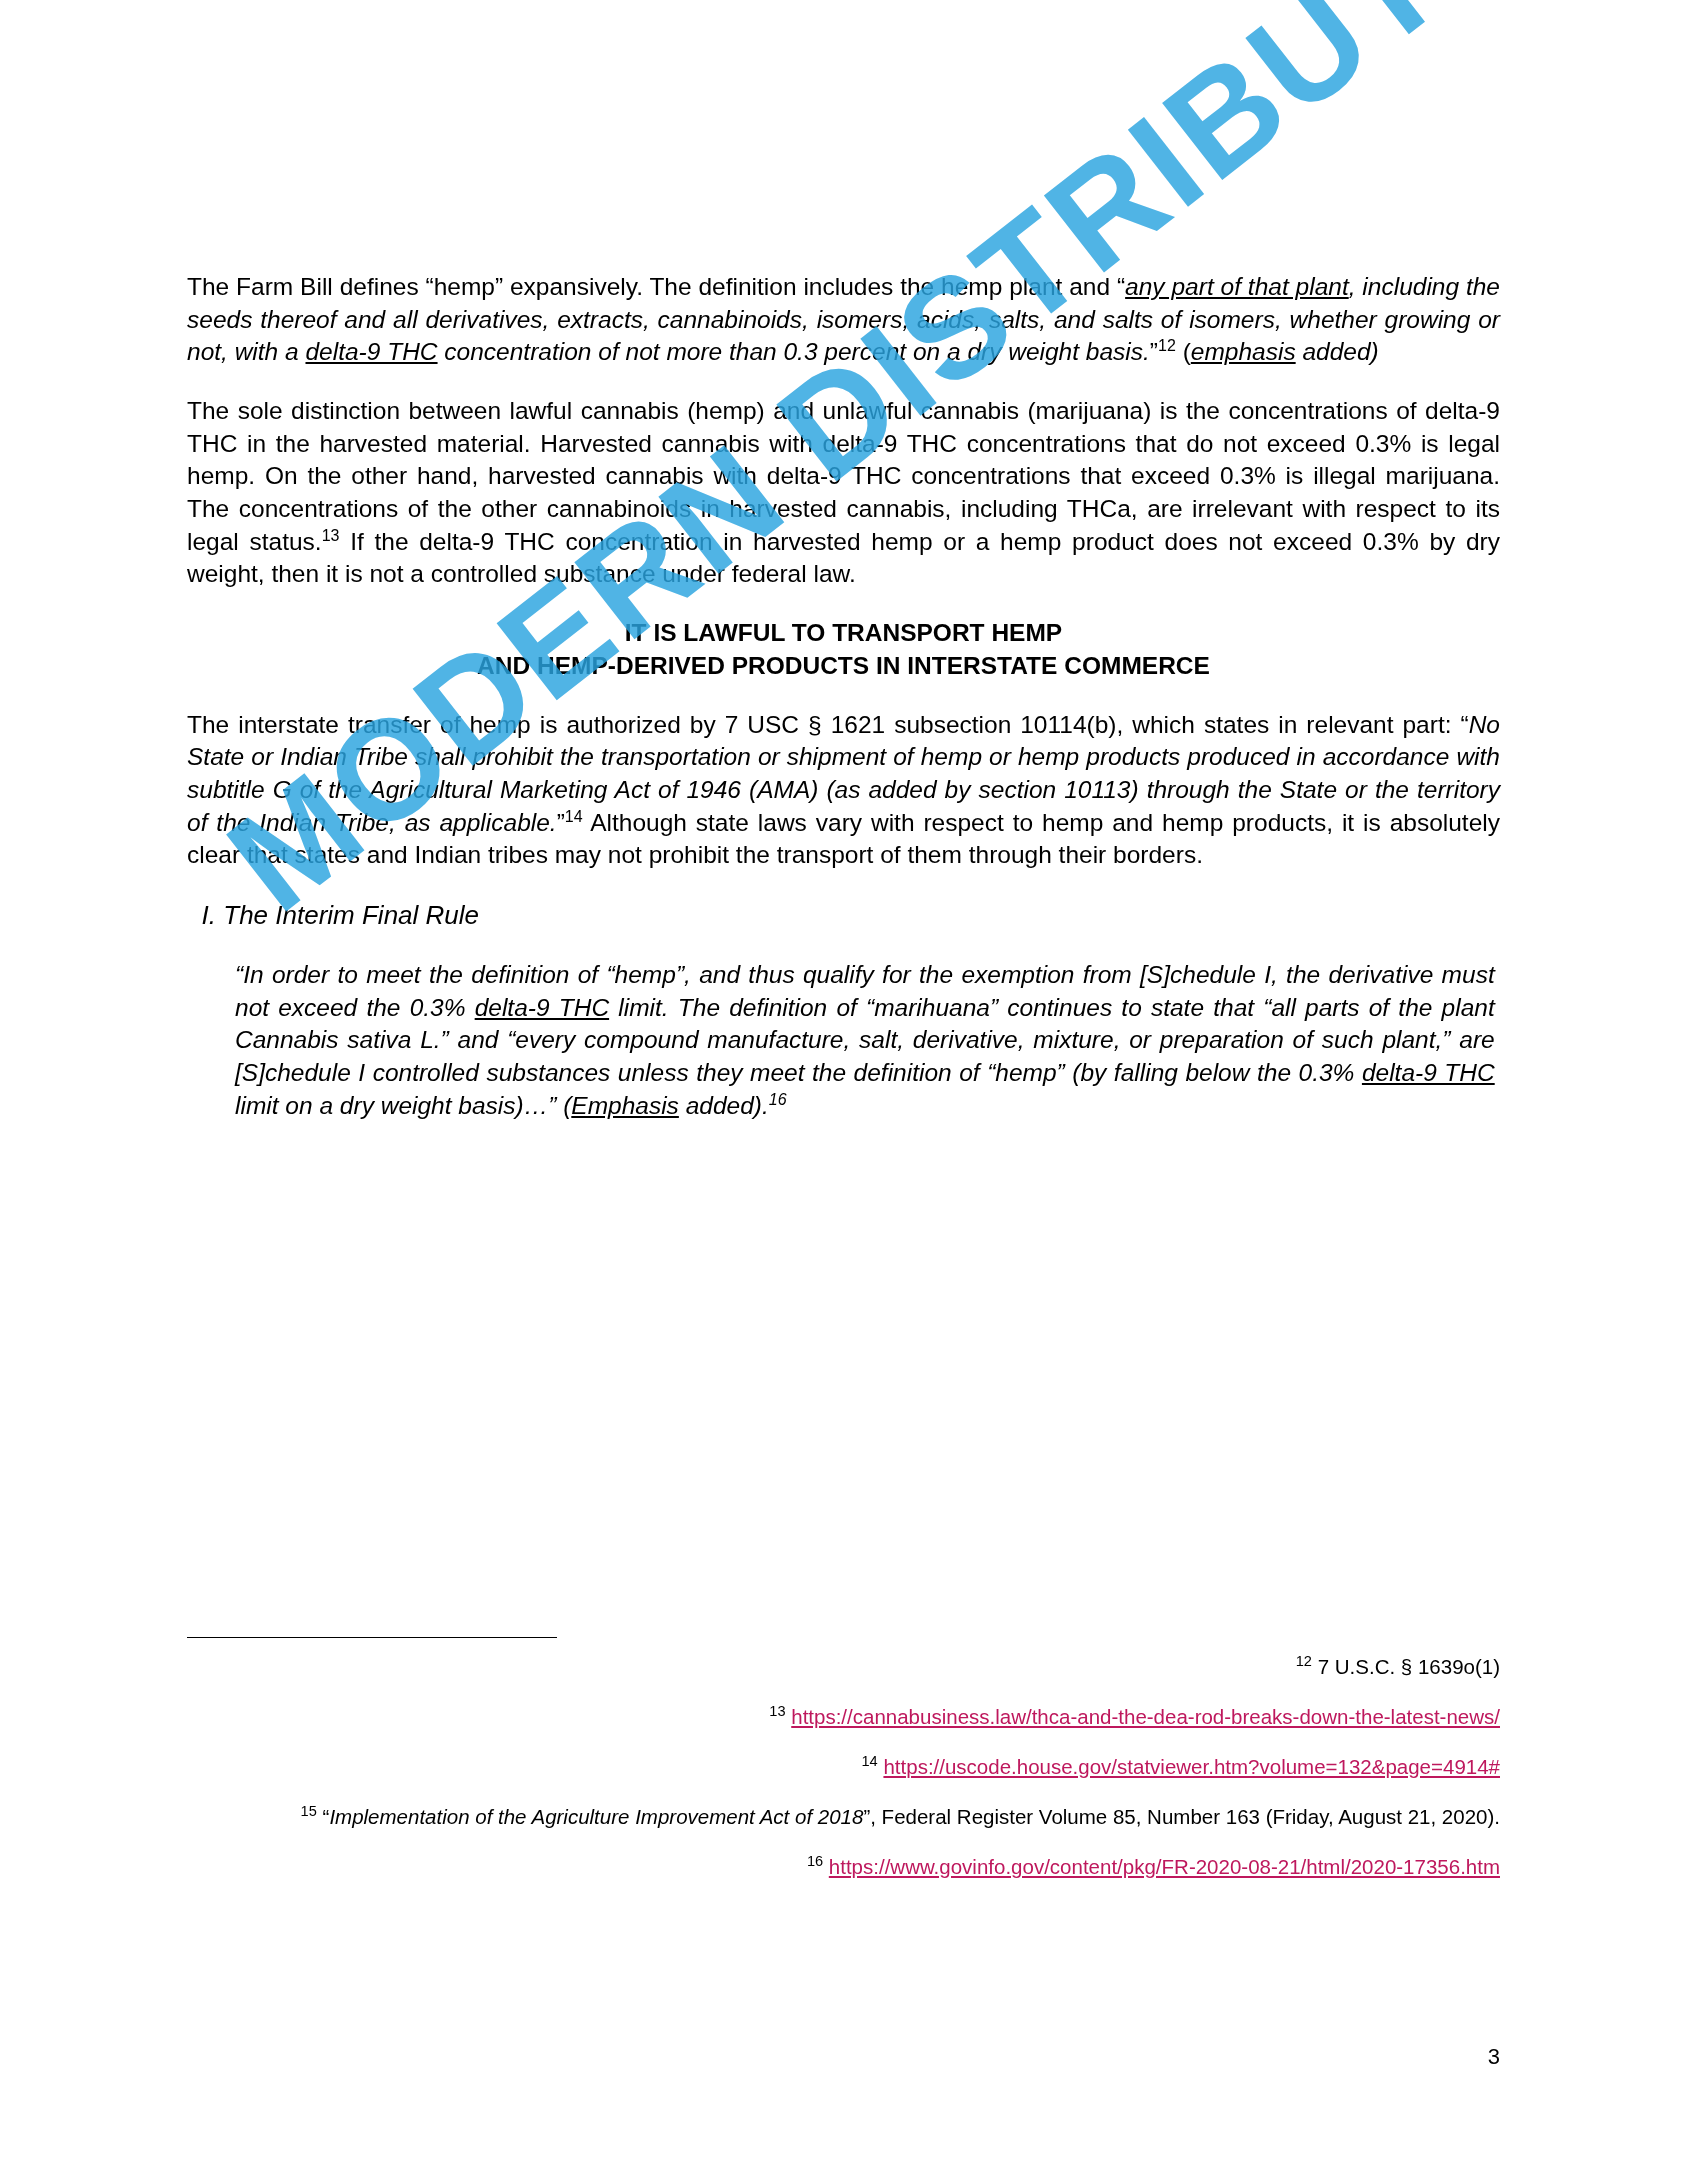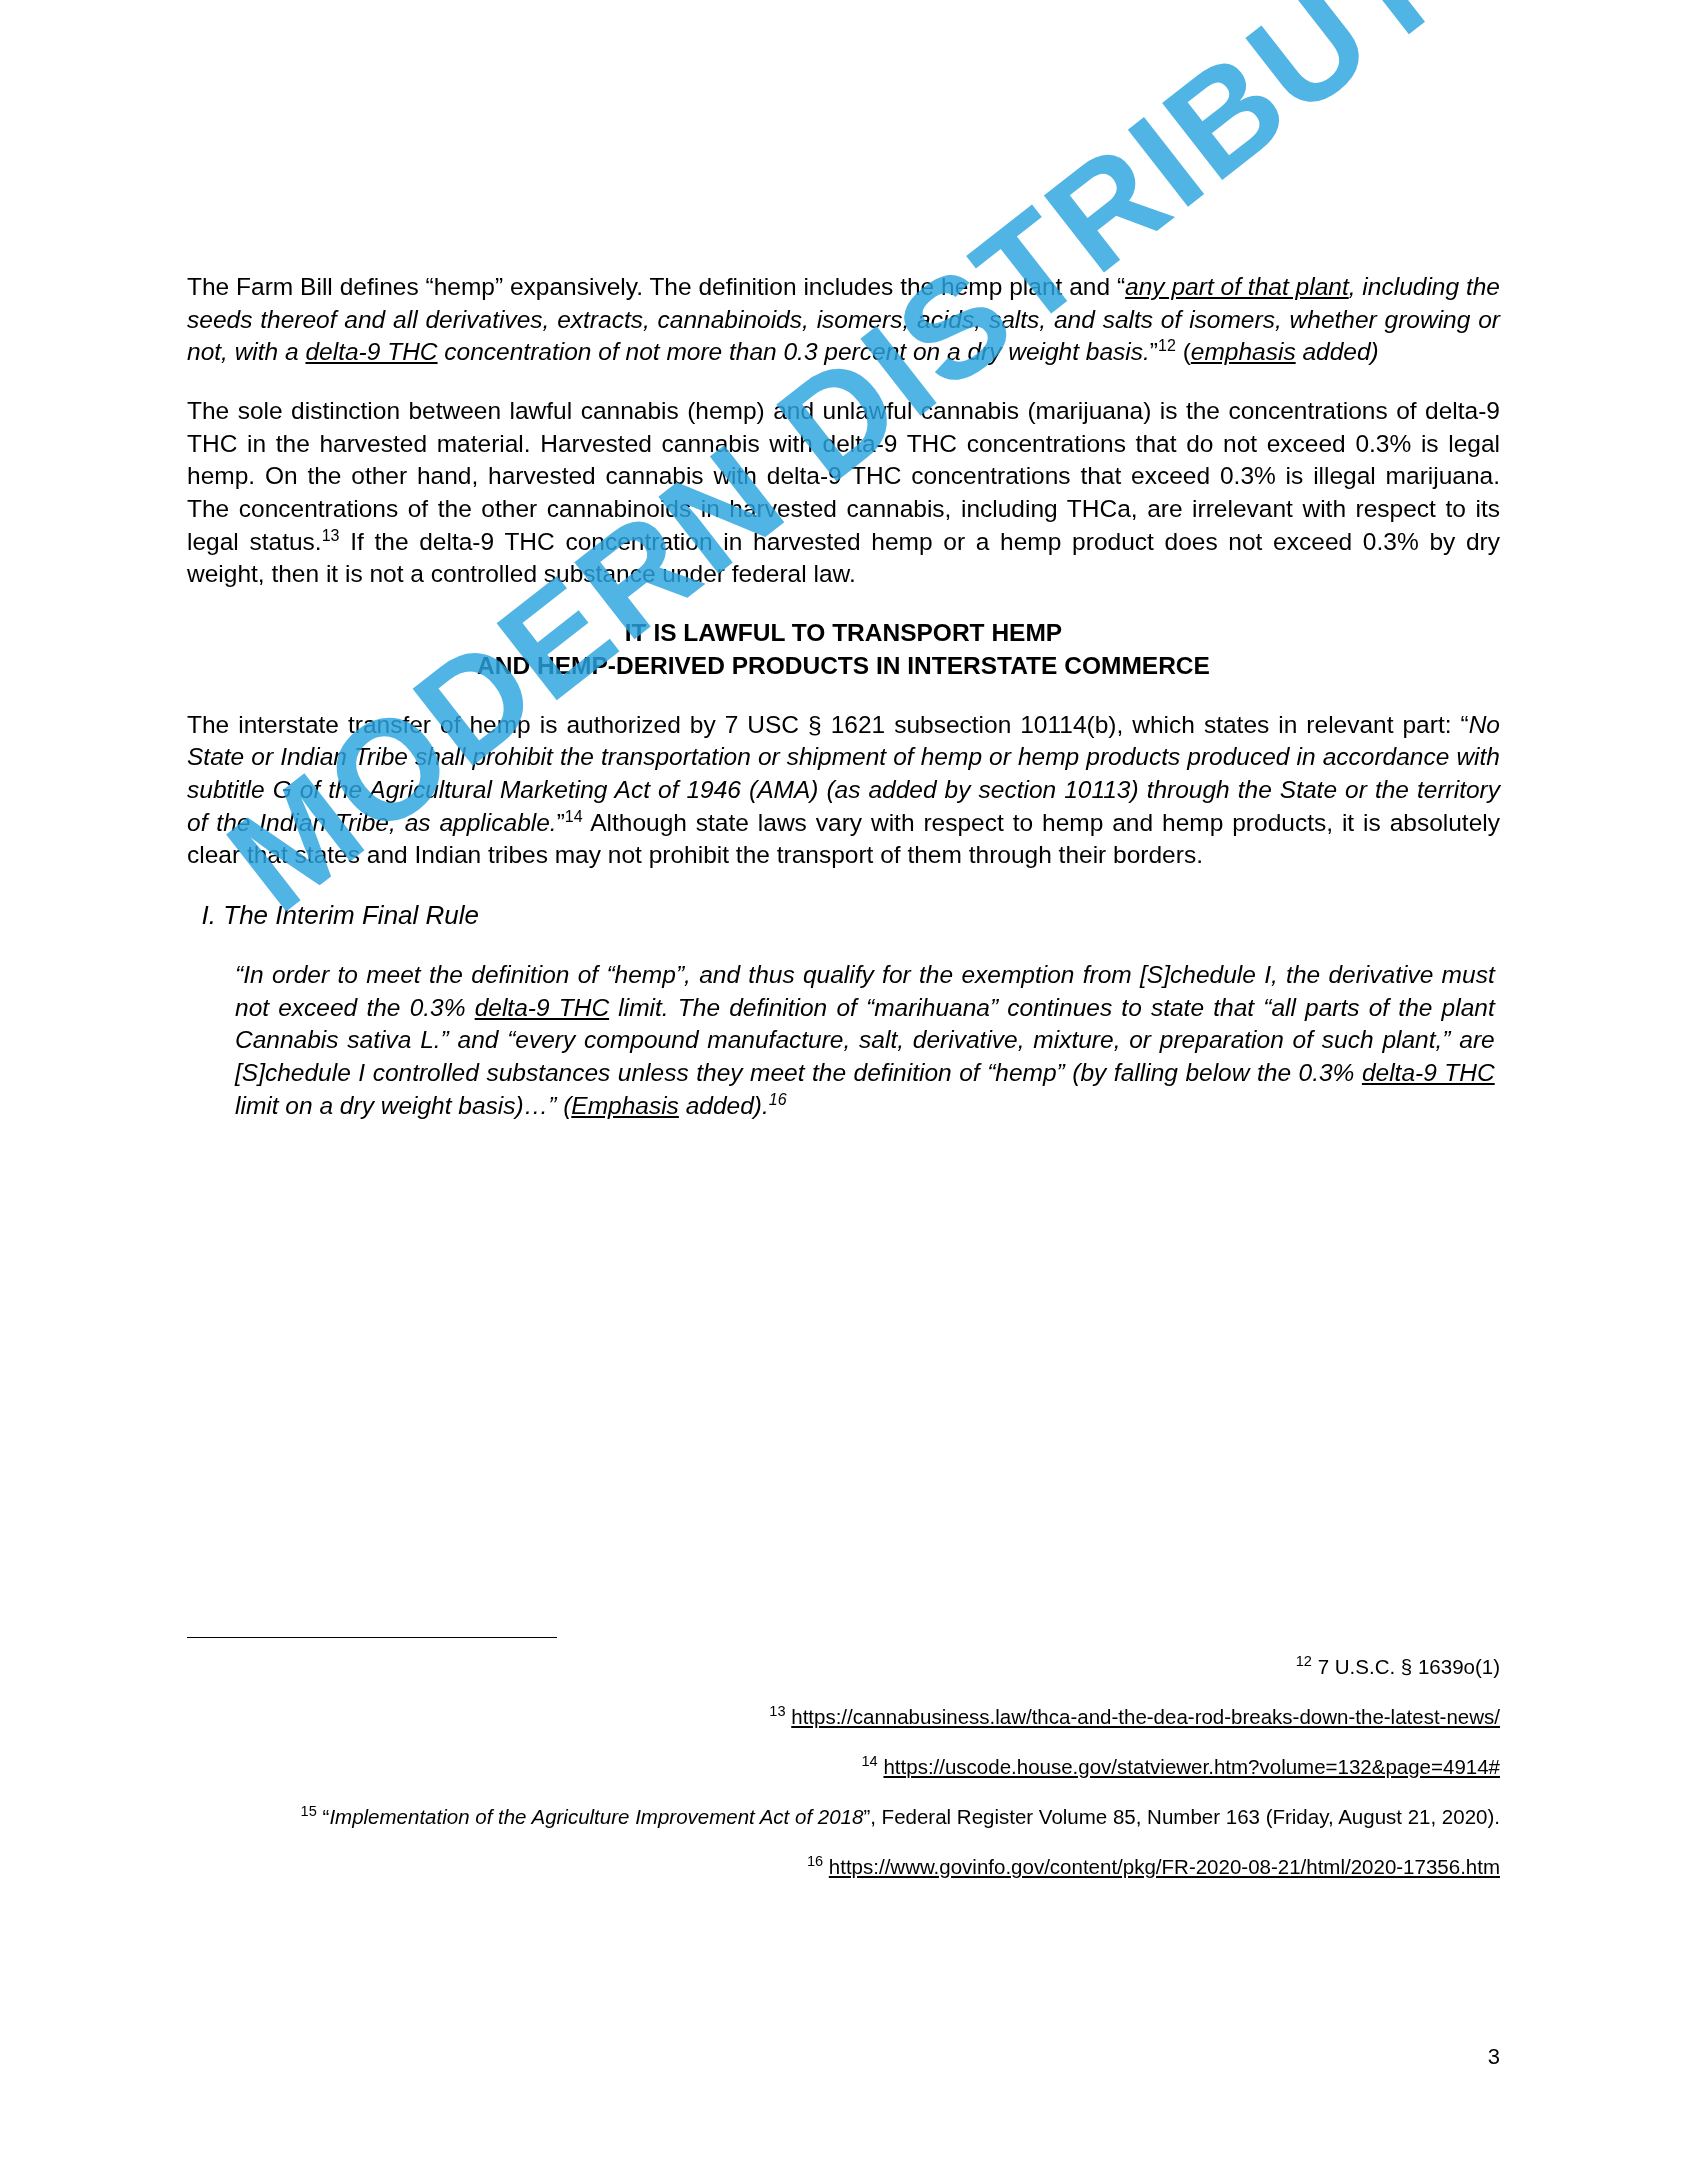--- a/index.html
+++ b/index.html
@@ -85,21 +85,21 @@
   .fn {
     font-size: 20.5px;
     line-height: 1.35;
     margin: 0 0 22.5px 0;
     text-align: right;
   }
   .fn sup {
     font-size: 14.6px;
   }
   .fn .link {
-    color: #000000;
+    color: #be185d;
     text-decoration: underline;
   }
   .page-number {
     position: absolute;
     right: 187px;
     top: 2044px;
     font-size: 22px;
     text-align: right;
   }
   

